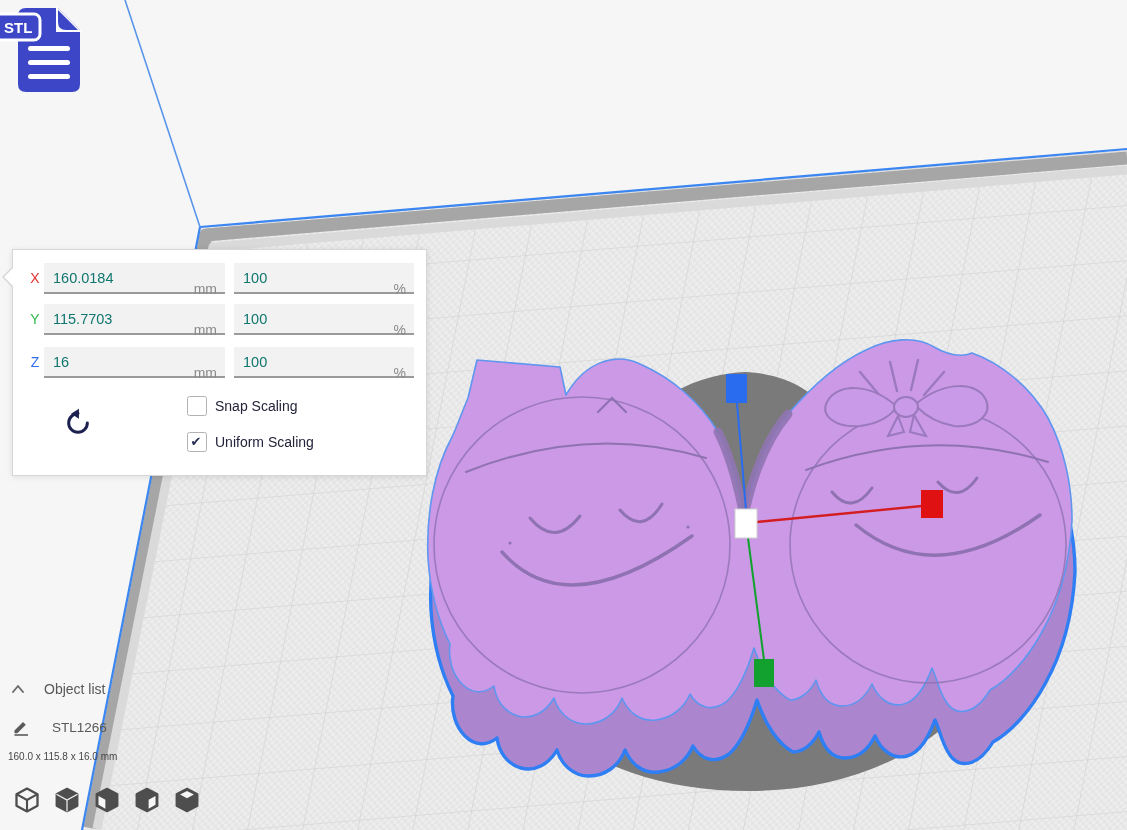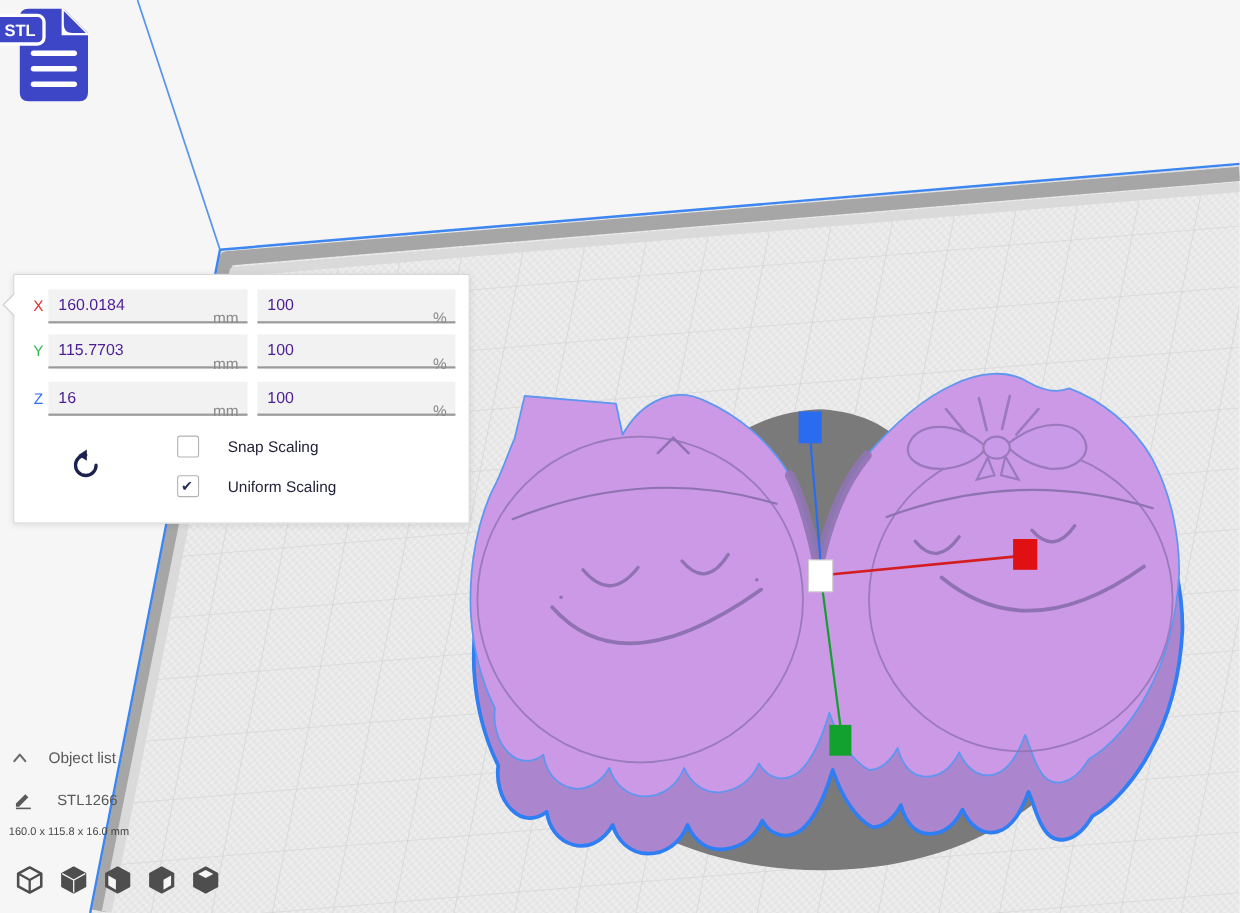--- a/index.html
+++ b/index.html
@@ -22,23 +22,23 @@
     border-top:11px solid transparent;border-bottom:11px solid transparent;border-right:11px solid #d6d6d6;}
   .scale-panel .pointer::after{content:"";position:absolute;left:1.5px;top:-10px;width:0;height:0;
     border-top:10px solid transparent;border-bottom:10px solid transparent;border-right:10px solid #ffffff;}
   .srow{position:absolute;height:31px;left:0;right:0;}
   .srow .axis{position:absolute;left:12px;width:20px;text-align:center;line-height:31px;font-size:14px;}
   .axis-x{color:#e13131}.axis-y{color:#2eb94a}.axis-z{color:#2d6ff0}
   .field{position:absolute;top:0;height:31px;background:#f2f2f2;border-bottom:2px solid #9a9a9a;box-sizing:border-box;}
   .field.f1{left:31px;width:181px}
   .field.f2{left:221px;width:180px}
   .field input{width:100%;height:100%;border:0;background:transparent;outline:none;
-    font-family:"Liberation Sans",sans-serif;font-size:14.5px;color:#4c1d95;padding:0 30px 0 9px;box-sizing:border-box;}
+    font-family:"Liberation Sans",sans-serif;font-size:14.5px;color:#0f766e;padding:0 30px 0 9px;box-sizing:border-box;}
   .field .unit{position:absolute;right:8px;top:12px;line-height:29px;color:#8a8a8a;font-size:14px;pointer-events:none;}
-  .cbrow{position:absolute;left:104px;display:flex;align-items:center;gap:26px;height:20px;padding-left:44px;}
+  .cbrow{position:absolute;left:130px;display:flex;align-items:center;gap:8px;height:20px;padding-left:44px;}
   .cb{display:inline-block;width:18px;height:18px;border:1px solid #b3b3b3;border-radius:2.5px;background:#fff;position:relative;cursor:pointer;}
   .cb.checked::after{content:"\2714";position:absolute;left:2.5px;top:1px;font-size:13px;color:#252c52;}
   .cblabel{font-size:14px;color:#23233a;}
   .reset-btn{position:absolute;left:50px;top:157px;width:30px;height:32px;border:0;background:transparent;padding:0;cursor:pointer;}
 
   
   .obj-row{position:absolute;display:flex;align-items:center;color:#585858;}
   .obj-list-row{left:10px;top:681px;gap:18px;text-align:center;}
   .obj-name-row{left:12px;top:718px;gap:22px;}
   .obj-label{font-size:14px;color:#585858;}

